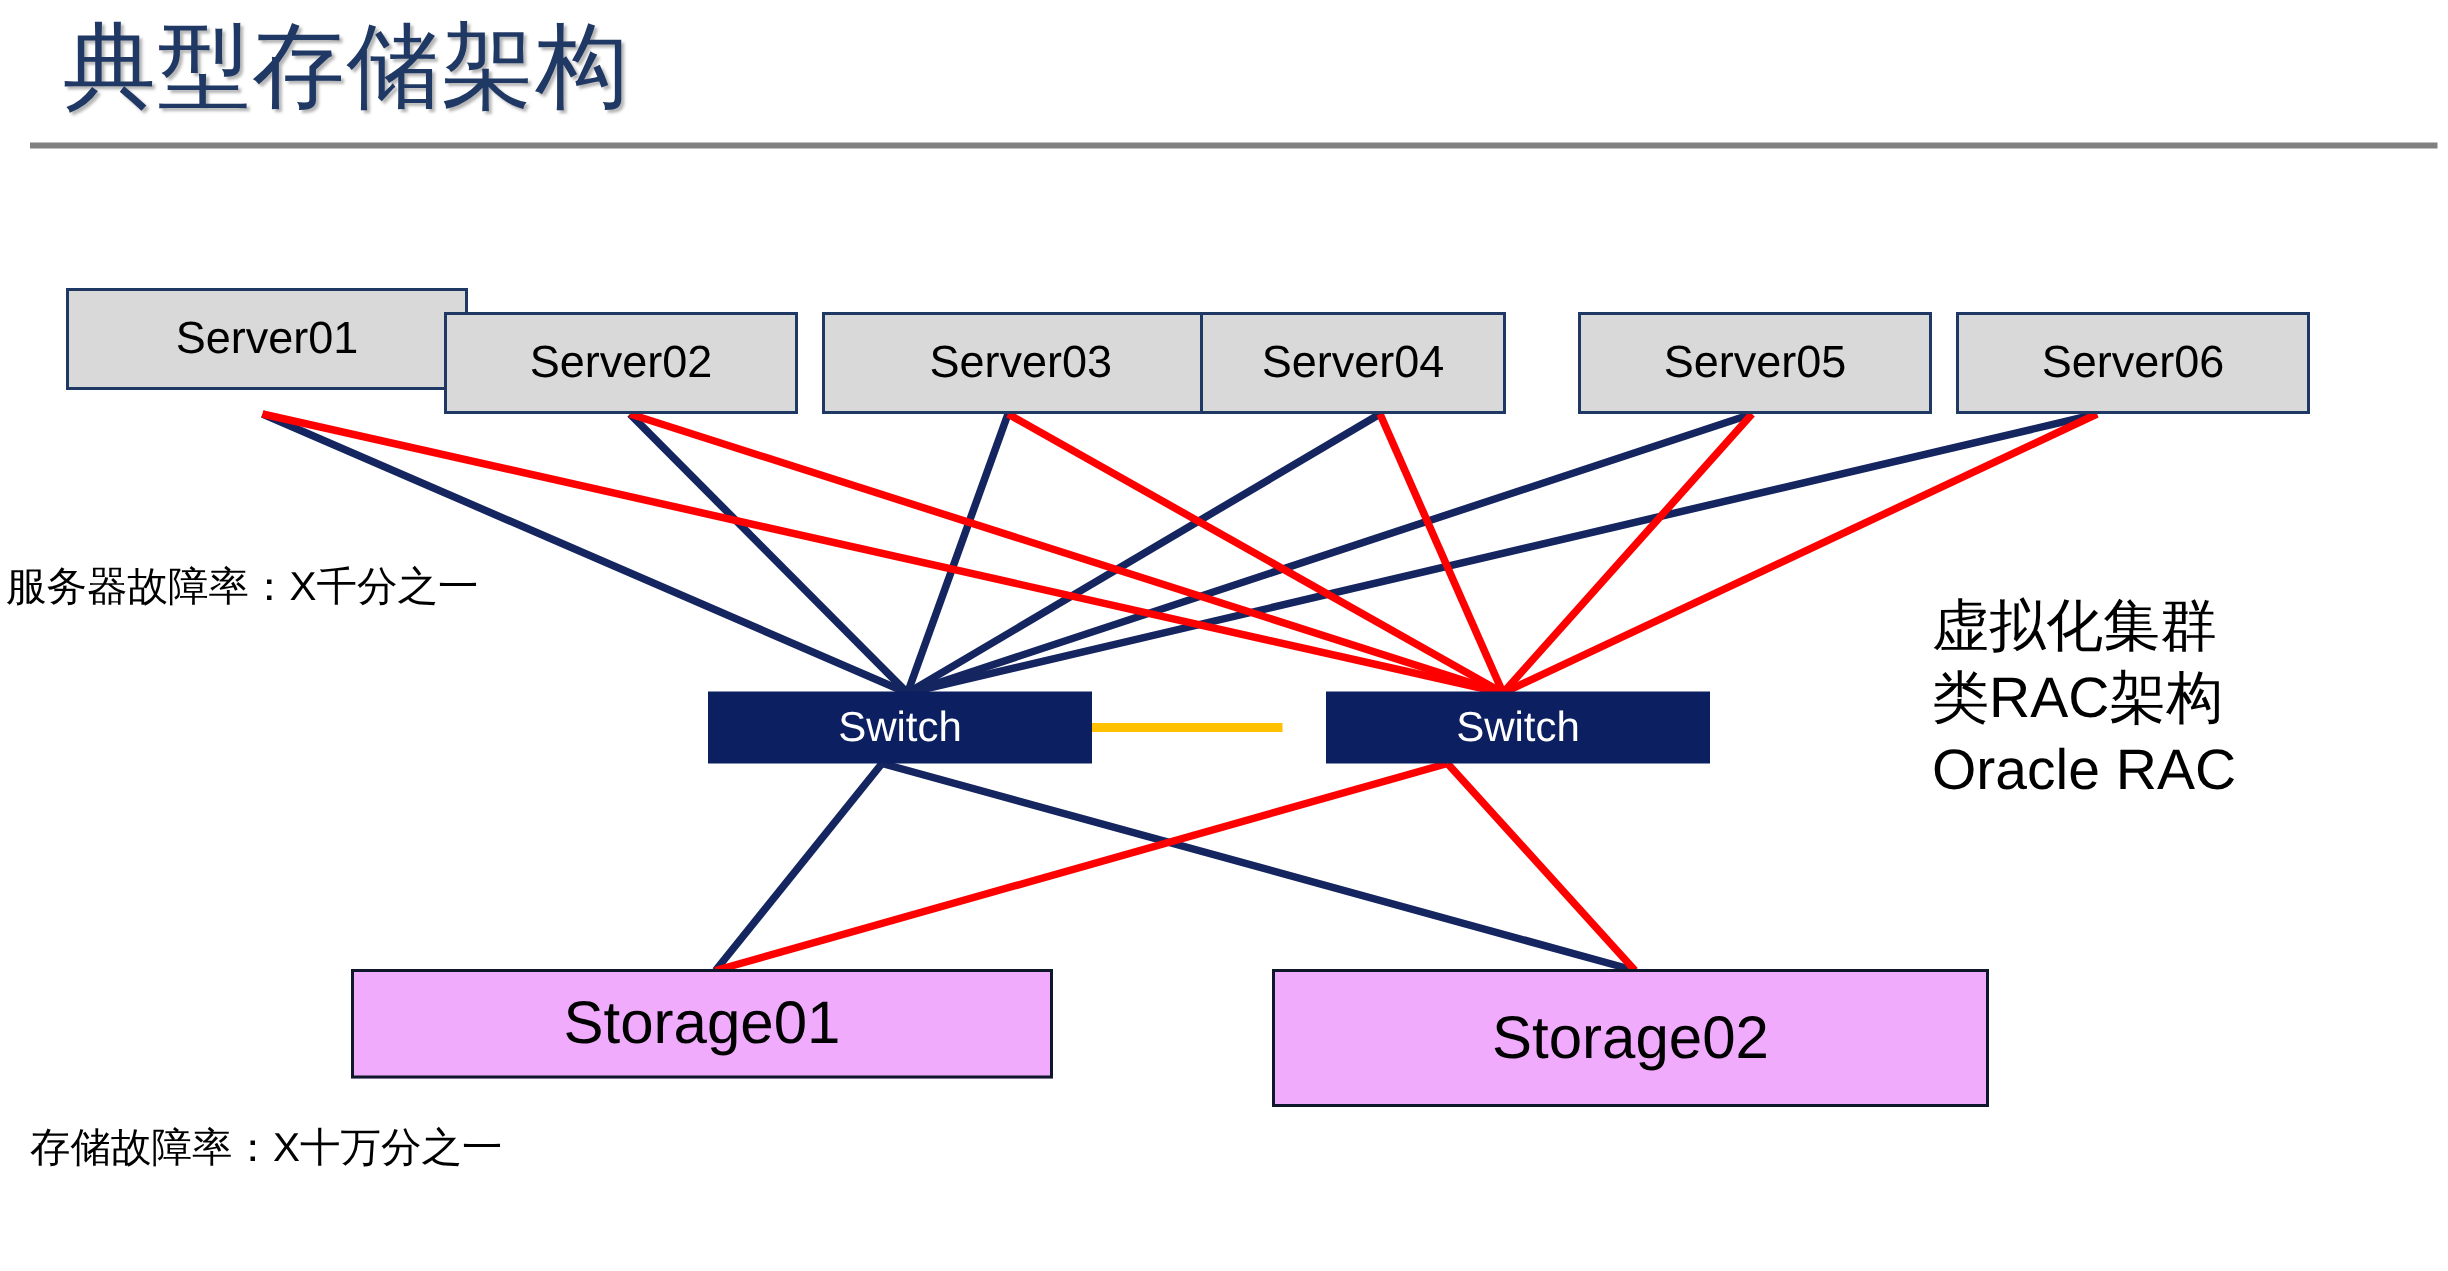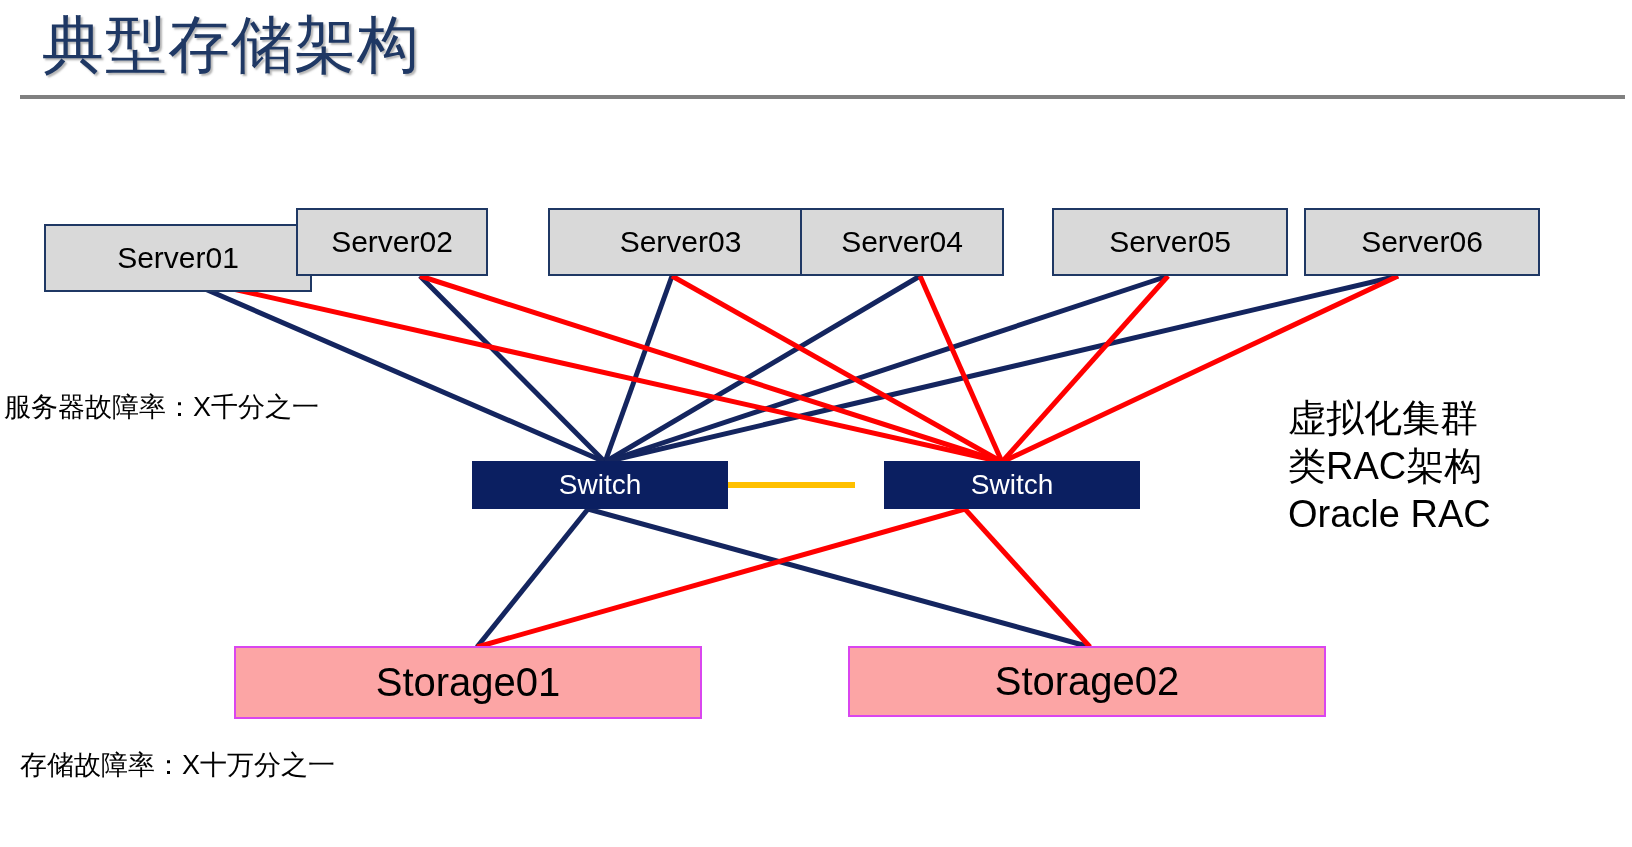--- a/index.html
+++ b/index.html
@@ -65,22 +65,22 @@
   .server-box {
     background: #D9D9D9;
     border: 2px solid #1F3864;
     font-size: 30px;
     color: #000000;
     height: 68px;
     width: 236px;
     top: 208px;
   }
   .storage-box {
-    background: #fca5a5;
-    border: 2px solid #d946ef;
+    background: #f0abfc;
+    border: 2px solid #0f172a;
     font-size: 40px;
     color: #000000;
     height: 73px;
     top: 646px;
     justify-content: center;
   }
   .switch-box {
     background: #0B1F61;
     color: #FFFFFF;
     font-size: 28px;
@@ -90,21 +90,21 @@
   }
 
   
   .annotation {
     position: absolute;
     color: #000000;
     white-space: nowrap;
   }
   #note-server-failure {
     left: 4px;
-    top: 390px;
+    top: 374px;
     font-size: 27px;
     line-height: 34px;
   }
   #note-storage-failure {
     left: 20px;
     top: 748px;
     font-size: 27px;
     line-height: 34px;
   }
   #cluster-note {
@@ -145,24 +145,24 @@
         <line x1="588" y1="509" x2="477" y2="647" stroke="#14255F" stroke-width="5"></line>
         <line x1="588" y1="509" x2="1090" y2="647" stroke="#14255F" stroke-width="5"></line>
         <line x1="965" y1="509" x2="477" y2="647" stroke="#FF0000" stroke-width="5"></line>
         <line x1="965" y1="509" x2="1090" y2="647" stroke="#FF0000" stroke-width="5"></line>
       </g>
     <g id="link-interswitch" stroke-linecap="butt" fill="none">
         <line x1="703" y1="485" x2="855" y2="485" stroke="#FFC000" stroke-width="6"></line>
       </g>
   </svg>
 
-  <div class="node server-box" style="left: 44px; top: 224px; width: 268px; height: 68px;">
+  <div class="node server-box" style="left: 44px; top: 192px; width: 268px; height: 68px;">
     <span>Server01</span>
   </div>
-  <div class="node server-box" style="left: 296px; top: 208px; width: 192px; height: 68px;">
+  <div class="node server-box" style="left: 296px; top: 208px; width: 236px; height: 68px;">
     <span>Server02</span>
   </div>
   <div class="node server-box" style="left: 548px; top: 208px; width: 265px; height: 68px;">
     <span>Server03</span>
   </div>
   <div class="node server-box" style="left: 800px; top: 208px; width: 204px; height: 68px;">
     <span>Server04</span>
   </div>
   <div class="node server-box" style="left: 1052px; top: 208px; width: 236px; height: 68px;">
     <span>Server05</span>
@@ -174,21 +174,21 @@
   <div class="node switch-box" style="left: 472px; top: 461px; width: 256px; height: 48px;">
     <span>Switch</span>
   </div>
   <div class="node switch-box" style="left: 884px; top: 461px; width: 256px; height: 48px;">
     <span>Switch</span>
   </div>
 
   <div class="node storage-box" style="left: 234px; top: 646px; width: 468px; height: 73px;">
     <span>Storage01</span>
   </div>
-  <div class="node storage-box" style="left: 848px; top: 646px; width: 478px; height: 71px;">
+  <div class="node storage-box" style="left: 848px; top: 646px; width: 478px; height: 92px;">
     <span>Storage02</span>
   </div>
 
   <div class="annotation" id="note-server-failure">服务器故障率：X千分之一</div>
 
   <div class="annotation" id="note-storage-failure">存储故障率：X十万分之一</div>
 
   <div class="annotation" id="cluster-note">
     <div>虚拟化集群</div>
     <div>类RAC架构</div>

